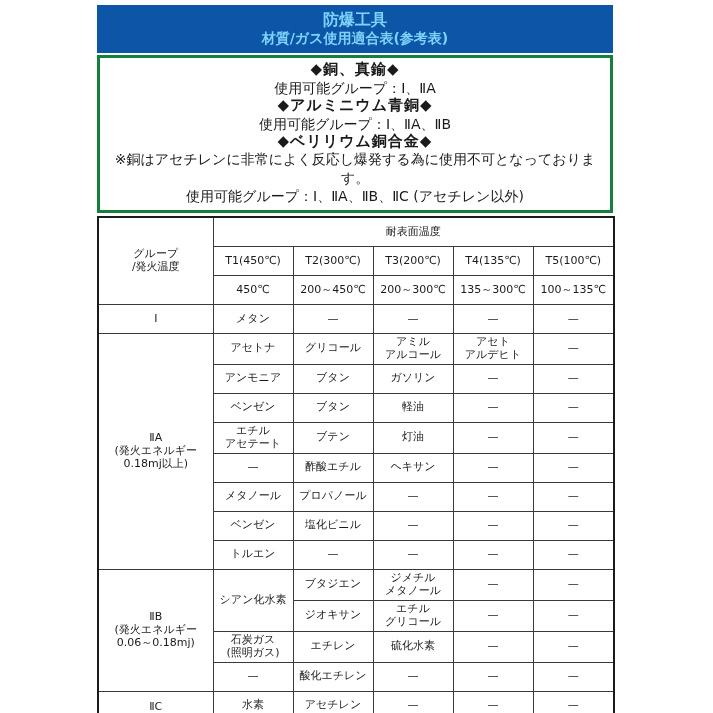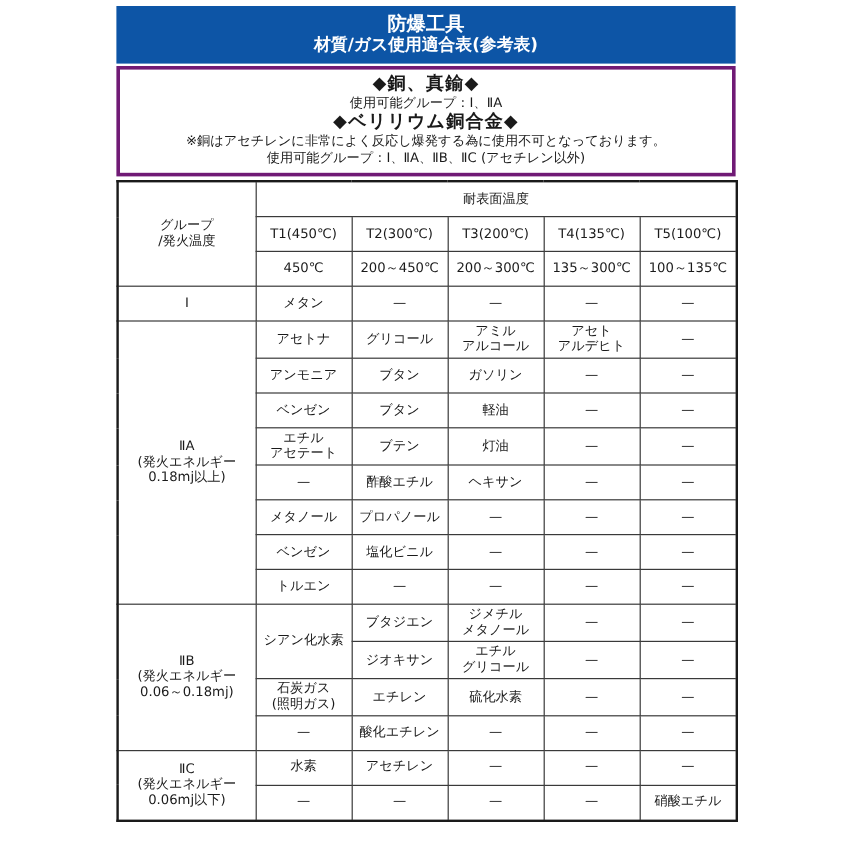--- a/index.html
+++ b/index.html
@@ -6,34 +6,34 @@
   body{
     width:713px;height:713px;background:#ffffff;
     font-family:"DejaVu Sans","Liberation Sans",sans-serif;
     color:#1a1a1a;
   }
   .page{position:relative;width:713px;height:713px;background:#ffffff;overflow:hidden;}
   .content{position:absolute;left:97px;top:5px;width:516px;}
 
   
   .titlebar{
-    background:#0d55a6;color:#ffffff;height:48px;
+    background:#0d55a6;color:#7dd3fc;height:48px;
     display:flex;flex-direction:column;align-items:center;justify-content:center;
     text-align:center;
   }
   .titlebar .t1{font-size:16px;font-weight:bold;line-height:1.25;}
   .titlebar .t2{font-size:14px;font-weight:bold;line-height:1.25;}
 
   
   .matbox{
-    border:3px solid #701a75;background:#ffffff;margin-top:2px;
+    border:3px solid #15803d;background:#ffffff;margin-top:2px;
     padding:3px 2px 5px 2px;text-align:center;
   }
   .matbox .mtitle{font-size:15px;font-weight:bold;line-height:1.18;letter-spacing:1px;}
-  .matbox .mline{font-size:11px;line-height:1.3;}
+  .matbox .mline{font-size:14px;line-height:1.3;}
 
   
   table.compat{
     width:516px;margin-top:3px;border-collapse:collapse;table-layout:fixed;
     border:2px solid #1a1a1a;
   }
   table.compat td{
     border:1px solid #3a3a3a;text-align:center;vertical-align:middle;
     font-size:11px;line-height:1.18;padding:2px 1px;height:24px;
     white-space:pre-line;background:#ffffff;
@@ -50,20 +50,22 @@
   <div class="content">
 
     <div class="titlebar">
       <div class="t1">防爆工具</div>
       <div class="t2">材質/ガス使用適合表(参考表)</div>
     </div>
 
     <div class="matbox">
       <div class="mtitle">◆銅、真鍮◆</div>
       <div class="mline">使用可能グループ：Ⅰ、ⅡA</div>
+      <div class="mtitle">◆アルミニウム青銅◆</div>
+      <div class="mline">使用可能グループ：Ⅰ、ⅡA、ⅡB</div>
       <div class="mtitle">◆ベリリウム銅合金◆</div>
       <div class="mline">※銅はアセチレンに非常によく反応し爆発する為に使用不可となっております。</div>
       <div class="mline">使用可能グループ：Ⅰ、ⅡA、ⅡB、ⅡC (アセチレン以外)</div>
     </div>
 
     <table class="compat">
       <colgroup>
         <col style="width:115px">
           <col style="width:80px">
           <col style="width:80px">

